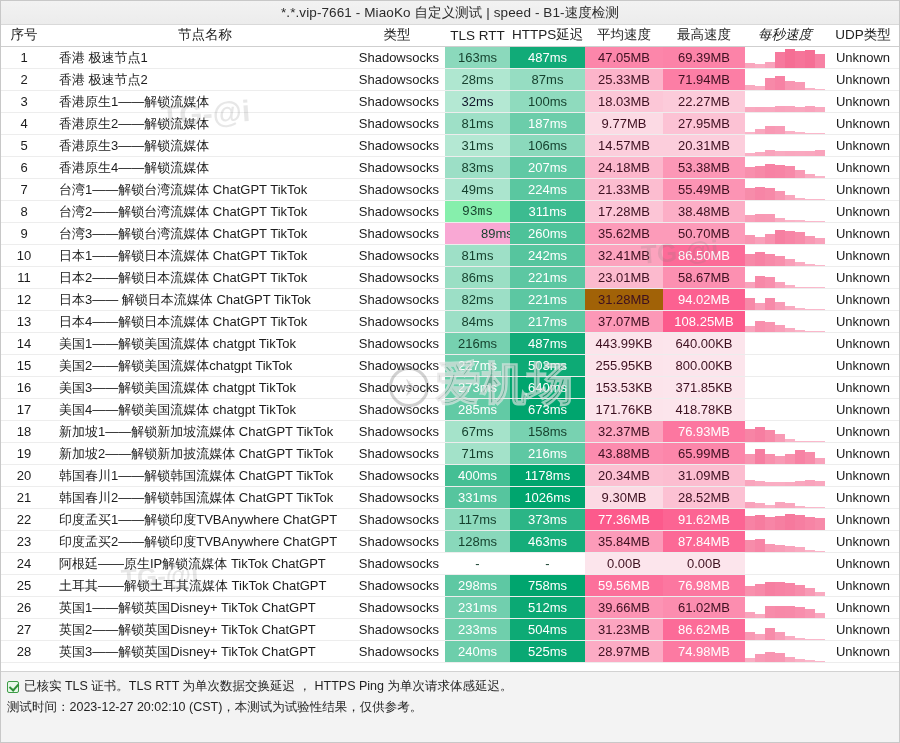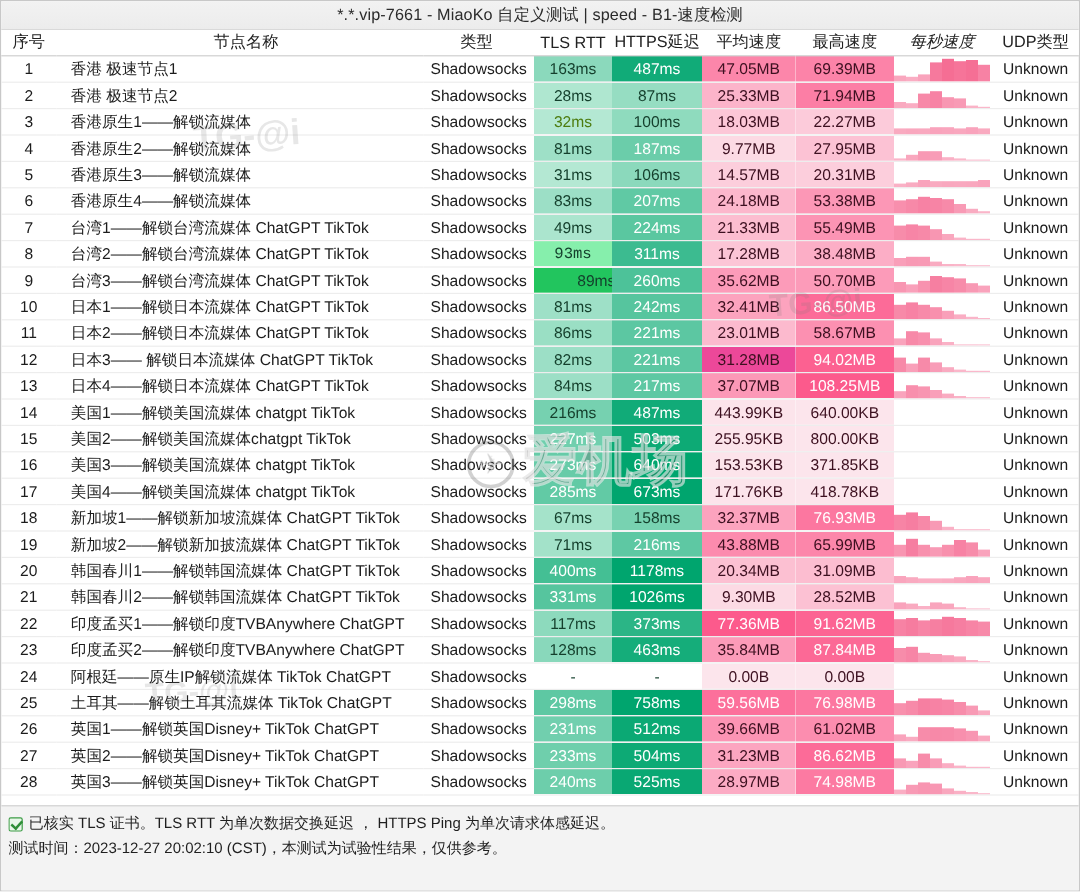--- a/index.html
+++ b/index.html
@@ -237,21 +237,21 @@
               <i style="left: 75%; width: 12.5%; height: 1.9px; opacity: 0.51;"></i>
               <i style="left: 87.5%; width: 12.5%; height: 1px; opacity: 0.48;"></i>
             </span>
           </td>
           <td class="udp">Unknown</td>
         </tr>
         <tr>
           <td class="idx">3</td>
           <td class="name">香港原生1——解锁流媒体</td>
           <td class="type">Shadowsocks</td>
-          <td class="rtt" style="background: rgb(180, 232, 211); color: #4d7c0f;">32ms</td>
+          <td class="rtt" style="background: rgb(180, 232, 211); color: #0f172a;">32ms</td>
           <td class="ping" style="background: rgb(143, 219, 190); color: rgb(20, 63, 44);">100ms</td>
           <td class="avg" style="background: rgb(252, 199, 215); color: rgb(61, 16, 32);">18.03MB</td>
           <td class="max" style="background: rgb(252, 203, 218); color: rgb(61, 16, 32);">22.27MB</td>
           <td class="spark">
             <span class="sparkwrap">
               <i style="left: 0%; width: 12.5%; height: 4.18px; opacity: 0.57;"></i>
               <i style="left: 12.5%; width: 12.5%; height: 4.94px; opacity: 0.59;"></i>
               <i style="left: 25%; width: 12.5%; height: 4.56px; opacity: 0.58;"></i>
               <i style="left: 37.5%; width: 12.5%; height: 5.7px; opacity: 0.61;"></i>
               <i style="left: 50%; width: 12.5%; height: 5.32px; opacity: 0.6;"></i>
@@ -369,21 +369,21 @@
               <i style="left: 75%; width: 12.5%; height: 1px; opacity: 0.47;"></i>
               <i style="left: 87.5%; width: 12.5%; height: 1px; opacity: 0.46;"></i>
             </span>
           </td>
           <td class="udp">Unknown</td>
         </tr>
         <tr>
           <td class="idx">9</td>
           <td class="name">台湾3——解锁台湾流媒体 ChatGPT  TikTok</td>
           <td class="type">Shadowsocks</td>
-          <td class="rtt" style="background: #22c55e; color: rgb(20, 63, 44); padding-left: 36px;">89ms</td>
+          <td class="rtt" style="background: #f9a8d4; color: rgb(20, 63, 44); padding-left: 36px;">89ms</td>
           <td class="ping" style="background: rgb(77, 194, 153); color: rgb(255, 255, 255);">260ms</td>
           <td class="avg" style="background: rgb(252, 155, 185); color: rgb(61, 16, 32);">35.62MB</td>
           <td class="max" style="background: rgb(252, 155, 185); color: rgb(61, 16, 32);">50.70MB</td>
           <td class="spark">
             <span class="sparkwrap">
               <i style="left: 0%; width: 12.5%; height: 8.55px; opacity: 0.7;"></i>
               <i style="left: 12.5%; width: 12.5%; height: 6.08px; opacity: 0.63;"></i>
               <i style="left: 25%; width: 12.5%; height: 9.5px; opacity: 0.73;"></i>
               <i style="left: 37.5%; width: 12.5%; height: 13.68px; opacity: 0.85;"></i>
               <i style="left: 50%; width: 12.5%; height: 12.54px; opacity: 0.81;"></i>
@@ -437,21 +437,21 @@
             </span>
           </td>
           <td class="udp">Unknown</td>
         </tr>
         <tr>
           <td class="idx">12</td>
           <td class="name">日本3—— 解锁日本流媒体 ChatGPT  TikTok</td>
           <td class="type">Shadowsocks</td>
           <td class="rtt" style="background: rgb(156, 223, 198); color: rgb(20, 63, 44);">82ms</td>
           <td class="ping" style="background: rgb(92, 199, 162); color: rgb(255, 255, 255);">221ms</td>
-          <td class="avg" style="background: #ec4899; color: rgb(61, 16, 32); text-align: center;">31.28MB</td>
+          <td class="avg" style="background: #a16207; color: rgb(61, 16, 32); text-align: center;">31.28MB</td>
           <td class="max" style="background: rgb(252, 97, 145); color: rgb(255, 255, 255);">94.02MB</td>
           <td class="spark">
             <span class="sparkwrap">
               <i style="left: 0%; width: 12.5%; height: 11.78px; opacity: 0.79;"></i>
               <i style="left: 12.5%; width: 12.5%; height: 6.65px; opacity: 0.64;"></i>
               <i style="left: 25%; width: 12.5%; height: 11.4px; opacity: 0.78;"></i>
               <i style="left: 37.5%; width: 12.5%; height: 7.22px; opacity: 0.66;"></i>
               <i style="left: 50%; width: 12.5%; height: 3.8px; opacity: 0.56;"></i>
               <i style="left: 62.5%; width: 12.5%; height: 1.14px; opacity: 0.48;"></i>
               <i style="left: 75%; width: 12.5%; height: 1px; opacity: 0.47;"></i>

